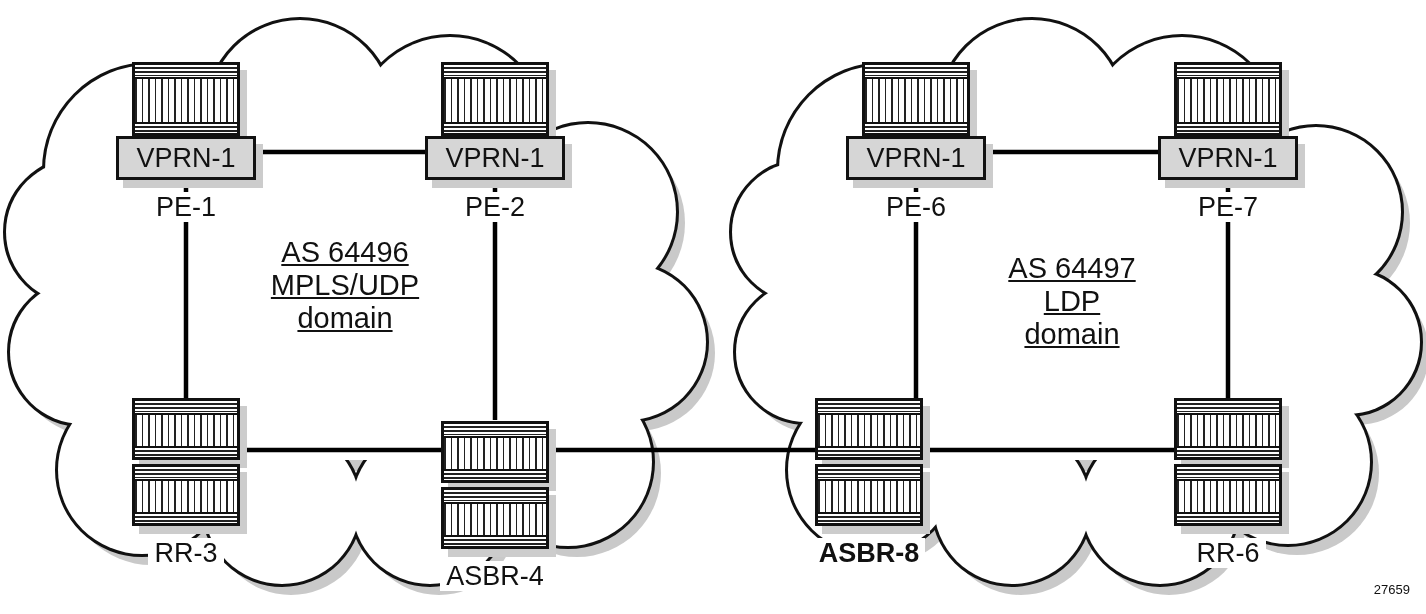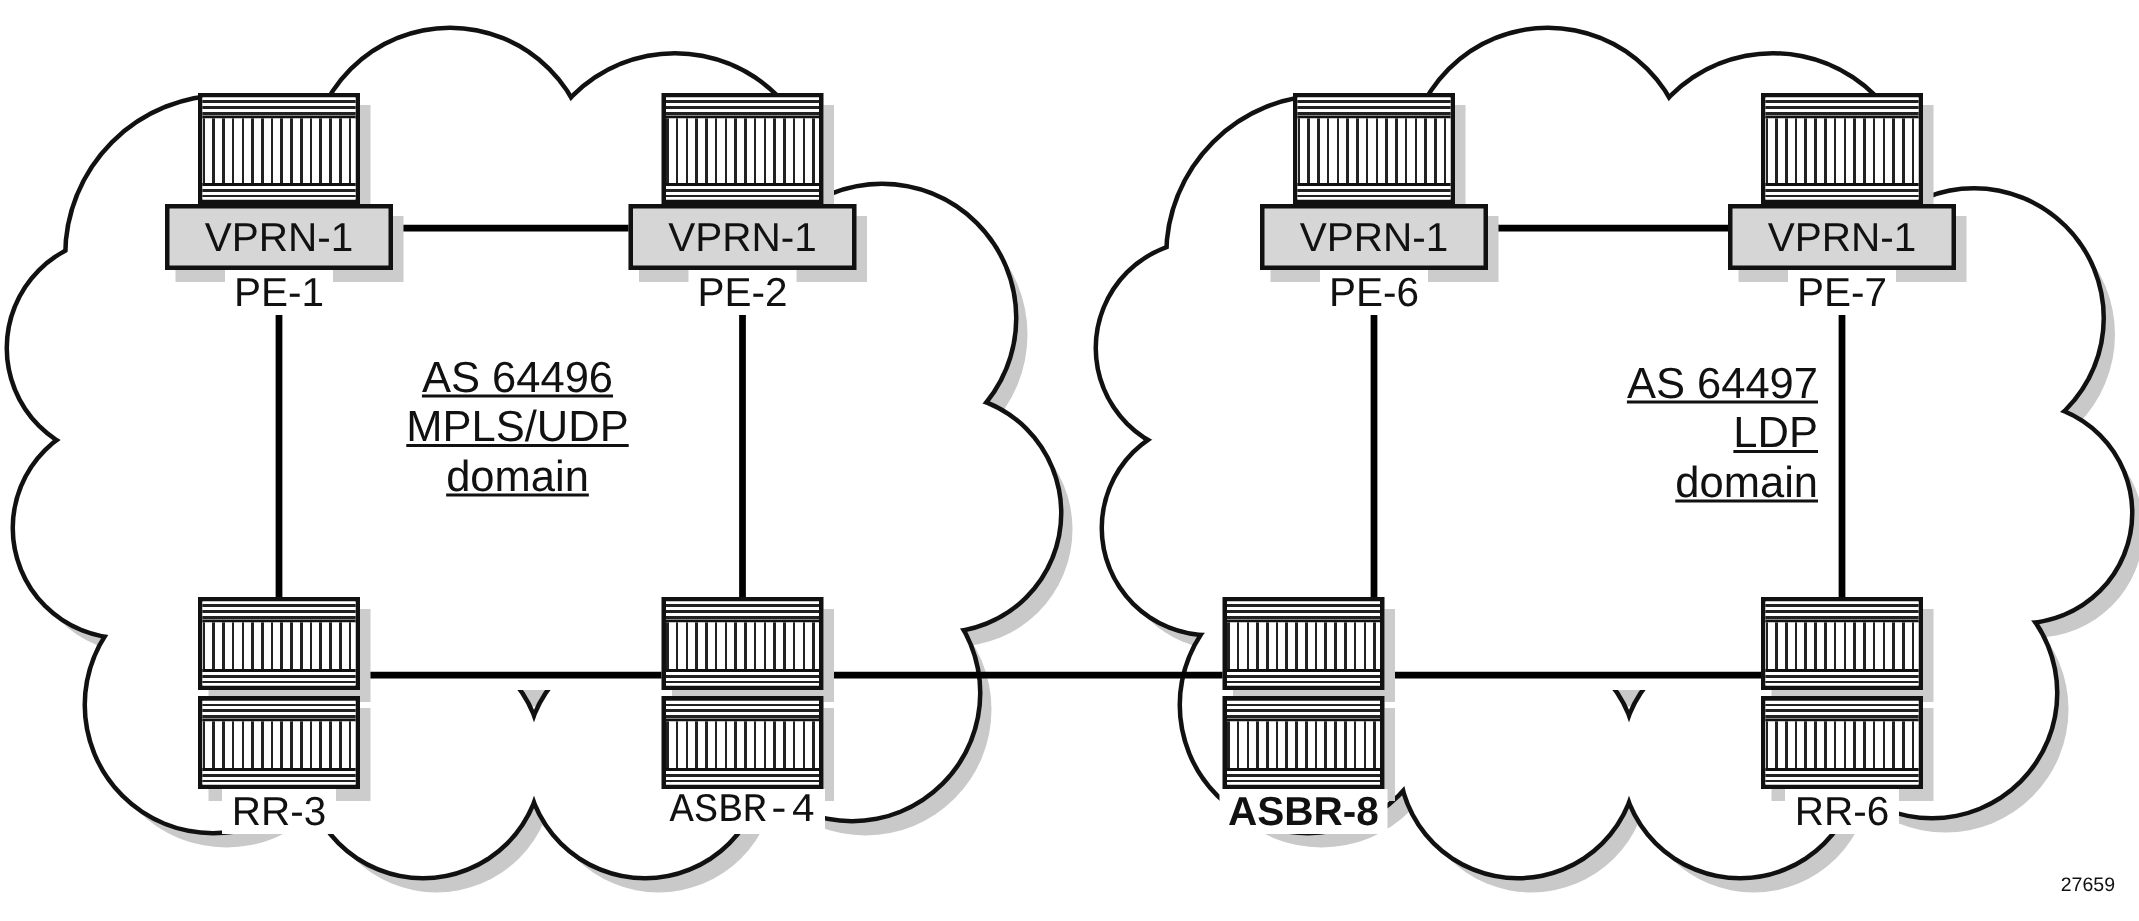--- a/index.html
+++ b/index.html
@@ -14,25 +14,25 @@
   .ru { width:108px; height:74px; border:3px solid #111; background:#fff; box-sizing:border-box;
         display:flex; flex-direction:column; box-shadow:7px 8px 0 #cccccc; }
   .ru.short { height:62px; }
   .ru .cap  { height:12px; border-bottom:2.5px solid #111;
               background:repeating-linear-gradient(180deg,#fff 0 2px,#222 2px 3.8px); }
   .ru .mid  { flex:1; background:repeating-linear-gradient(90deg,#222 0 1.8px,#fff 1.8px 6.5px); }
   .ru .base { height:9px; border-top:2.5px solid #111;
               background:repeating-linear-gradient(180deg,#fff 0 2px,#222 2px 3.8px); }
   .stack { display:flex; flex-direction:column; gap:4px; }
 
-  .vprn { width:152px; height:44px; background:#d6d6d6; border:3px solid #111; box-sizing:border-box;
+  .vprn { width:140px; height:44px; background:#d6d6d6; border:3px solid #111; box-sizing:border-box;
           display:flex; align-items:center; justify-content:center; font-size:27px;
           box-shadow:7px 8px 0 #cccccc; }
 
-  .nlabel { margin-top:0; font-size:27px; line-height:30px; background:#fff; padding:0 6px;
+  .nlabel { margin-top:12px; font-size:27px; line-height:30px; background:#fff; padding:0 6px;
             white-space:nowrap; }
 
   .asblock { position:absolute; width:280px; text-align:center; z-index:2;text-decoration:underline; }
   .astext  { font-size:29px; }
   .dname   { font-size:29px; line-height:33px; }
 
   .fignum { position:absolute; right:16px; top:582px; font-size:13px; z-index:2; }
 </style>
 </head>
 <body>
@@ -140,21 +140,21 @@
     </g>
   </svg>
 
   <div class="asblock" style="left:205px; top:236px;">
     <div class="astext">AS 64496</div>
     <div class="dname">
       <div>MPLS/UDP</div>
       <div>domain</div>
     </div>
   </div>
-  <div class="asblock" style="left:932px; top:240px;text-align:right;">
+  <div class="asblock" style="left:932px; top:252px;">
     <div class="astext">AS 64497</div>
     <div class="dname">
       <div>LDP</div>
       <div>domain</div>
     </div>
   </div>
 
   <div class="node" style="left:111px; top:62px;">
     <div class="ru">
         <div class="cap"></div>
@@ -204,21 +204,21 @@
         </div>
       <div class="ru short">
           <div class="cap"></div>
           <div class="mid"></div>
           <div class="base"></div>
         </div>
     </div>
     <div class="nlabel">RR-3</div>
   </div>
 
-  <div class="node" style="left:420px; top:398px;font-family:Liberation Mono, monospace;">
+  <div class="node" style="left:420px; top:421px;">
     <div class="stack">
       <div class="ru short">
           <div class="cap"></div>
           <div class="mid"></div>
           <div class="base"></div>
         </div>
       <div class="ru short">
           <div class="cap"></div>
           <div class="mid"></div>
           <div class="base"></div>

